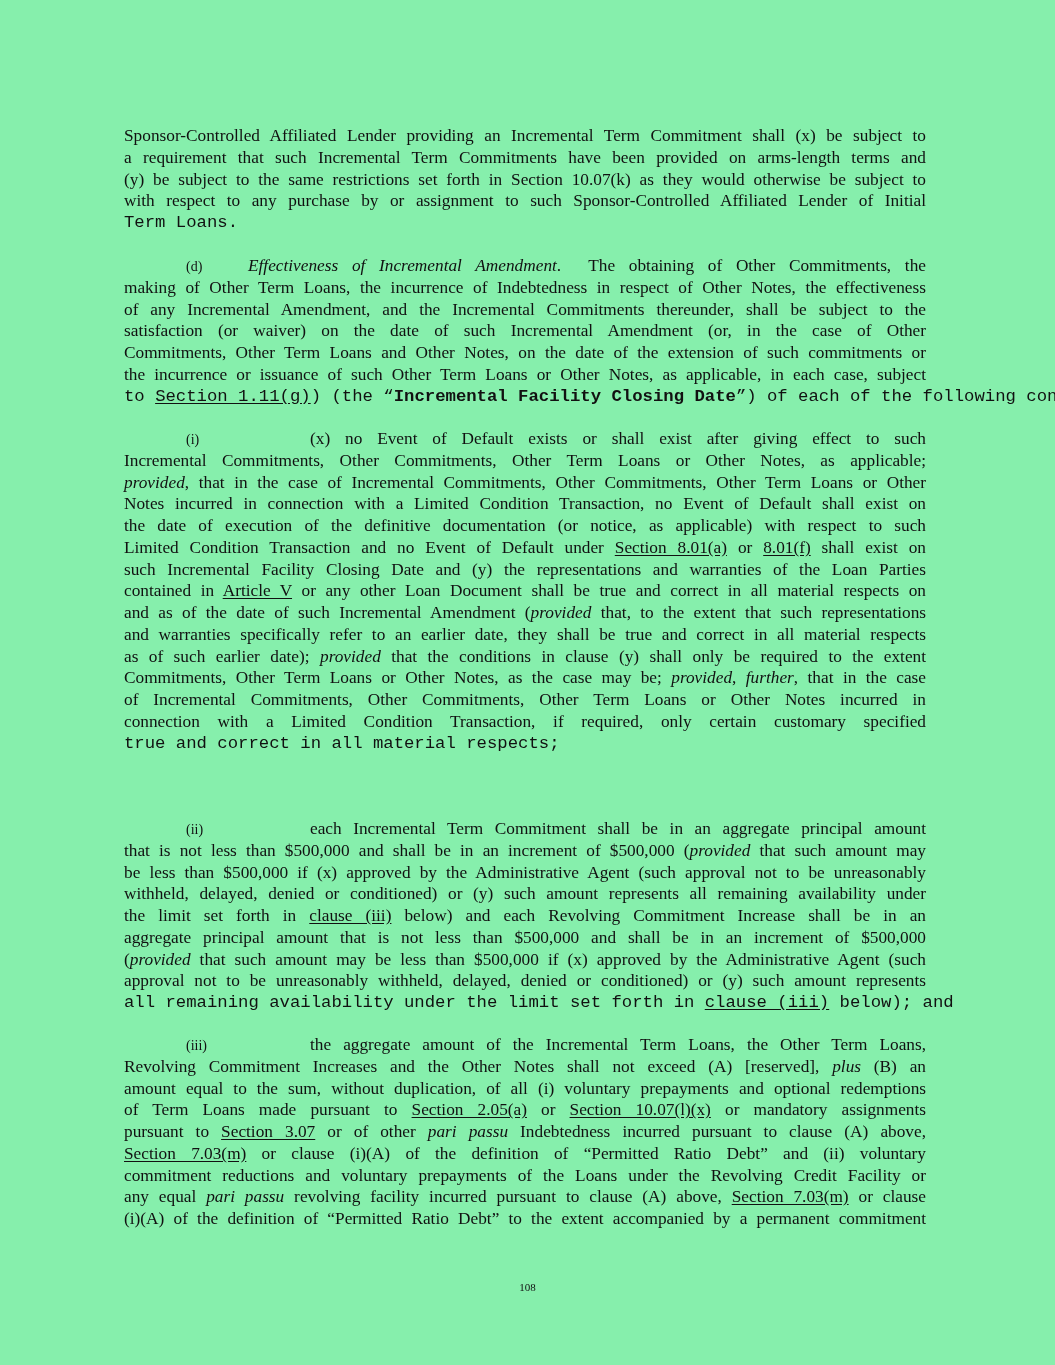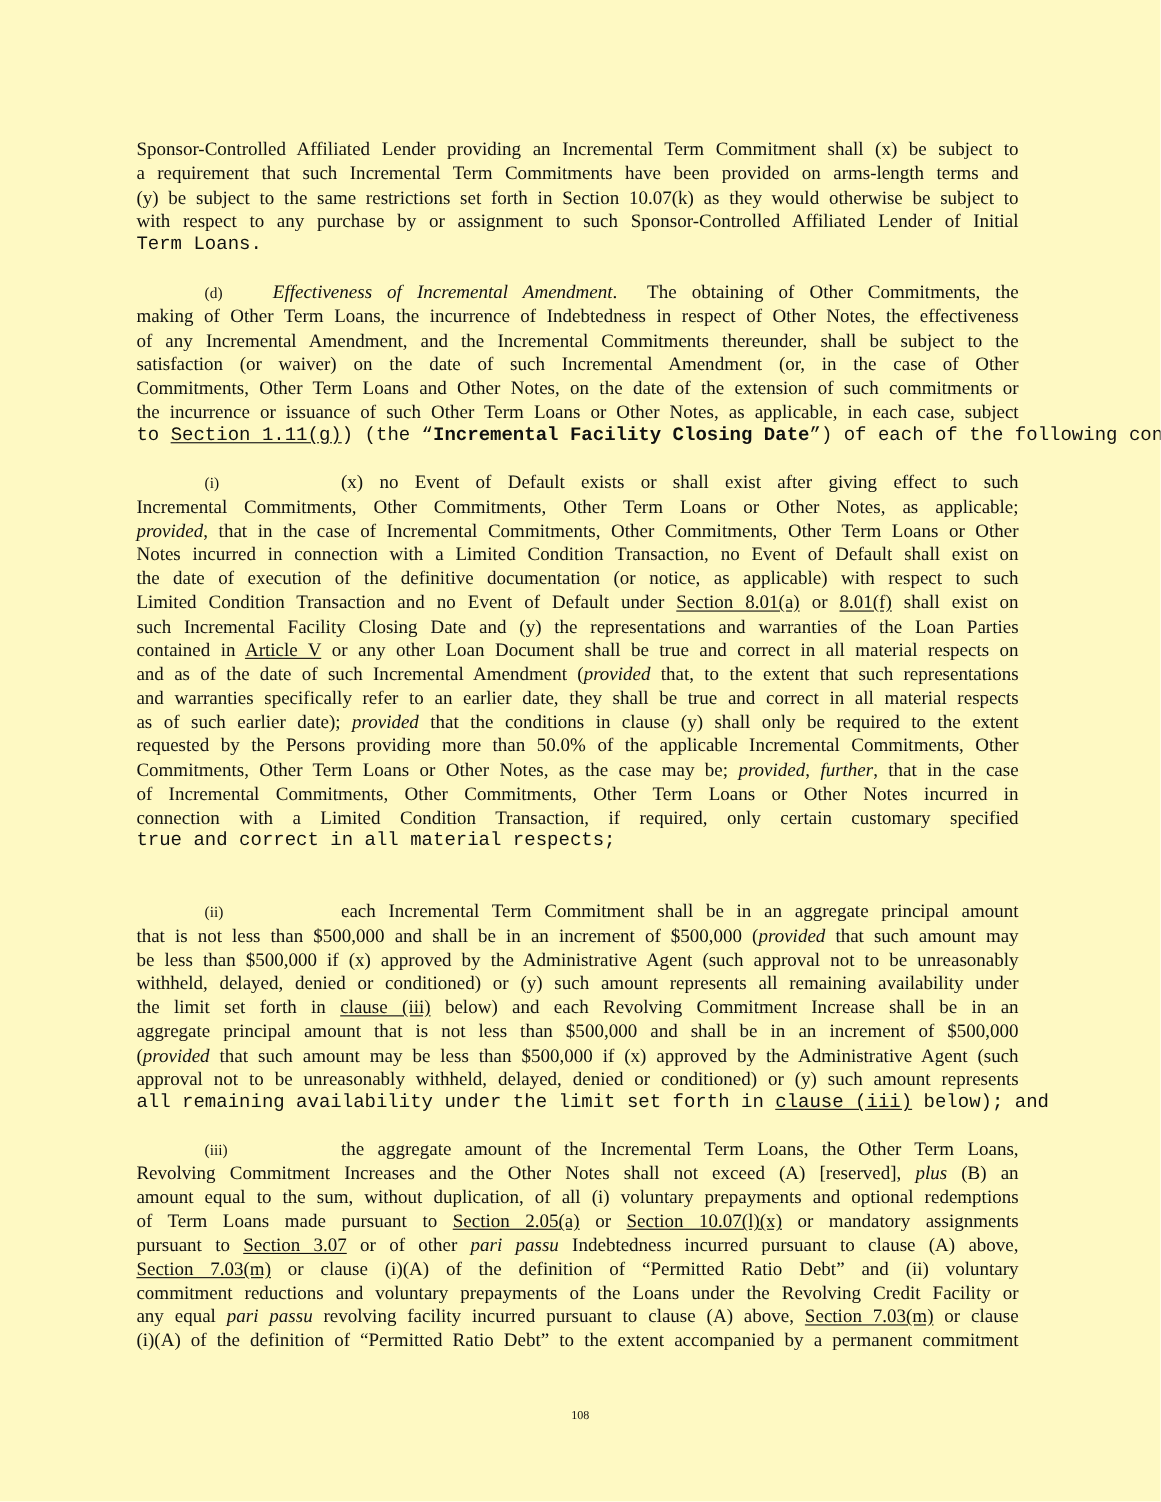--- a/index.html
+++ b/index.html
@@ -1,17 +1,17 @@
 <!DOCTYPE html>
 <html><head>
 <meta charset="utf-8">
 <style>
   html, body { margin: 0; padding: 0; background: #ffffff; }
   body { width: 1055px; height: 1365px; position: relative; overflow: hidden; }
-  .page { position: absolute; left: 0; top: 0; width: 1055px; height: 1365px; background: #fef9c3; }
+  .page { position: absolute; left: 0; top: 0; width: 1055px; height: 1365px; background: #86efac; }
   .para {
     position: absolute; left: 124px; width: 802px;
     font-family: "Liberation Serif", serif; font-size: 17.3px; line-height: 21.75px;
     color: #111111; text-align: justify; text-align-last: left; margin: 0;
   }
   .line { display: block; white-space: nowrap; text-align: justify; text-align-last: justify; height: 21.75px; }
   .line.last { text-align-last: left; font-family: Liberation Mono, monospace; }
   .u { text-decoration: underline; text-underline-offset: 2px; }
   .i { font-style: italic; }
   .b { font-weight: bold; }
@@ -49,21 +49,20 @@
     <span class="line">Incremental Commitments, Other Commitments, Other Term Loans or Other Notes, as applicable;</span>
     <span class="line"><span class="i" style="white-space: pre;">provided</span><span style="white-space: pre;">, that in the case of Incremental Commitments, Other Commitments, Other Term Loans or Other</span></span>
     <span class="line">Notes incurred in connection with a Limited Condition Transaction, no Event of Default shall exist on</span>
     <span class="line">the date of execution of the definitive documentation (or notice, as applicable) with respect to such</span>
     <span class="line"><span style="white-space: pre;">Limited Condition Transaction and no Event of Default under </span><span class="u" style="white-space: pre;">Section 8.01(a)</span><span style="white-space: pre;"> or </span><span class="u" style="white-space: pre;">8.01(f)</span><span style="white-space: pre;"> shall exist on</span></span>
     <span class="line">such Incremental Facility Closing Date and (y) the representations and warranties of the Loan Parties</span>
     <span class="line"><span style="white-space: pre;">contained in </span><span class="u" style="white-space: pre;">Article V</span><span style="white-space: pre;"> or any other Loan Document shall be true and correct in all material respects on</span></span>
     <span class="line"><span style="white-space: pre;">and as of the date of such Incremental Amendment (</span><span class="i" style="white-space: pre;">provided</span><span style="white-space: pre;"> that, to the extent that such representations</span></span>
     <span class="line">and warranties specifically refer to an earlier date, they shall be true and correct in all material respects</span>
     <span class="line"><span style="white-space: pre;">as of such earlier date); </span><span class="i" style="white-space: pre;">provided</span><span style="white-space: pre;"> that the conditions in clause (y) shall only be required to the extent</span></span>
-    <span class="line">requested by the Persons providing more than 50.0% of the applicable Incremental Commitments, Other</span>
     <span class="line"><span style="white-space: pre;">Commitments, Other Term Loans or Other Notes, as the case may be; </span><span class="i" style="white-space: pre;">provided</span><span style="white-space: pre;">, </span><span class="i" style="white-space: pre;">further</span><span style="white-space: pre;">, that in the case</span></span>
     <span class="line">of Incremental Commitments, Other Commitments, Other Term Loans or Other Notes incurred in</span>
     <span class="line">connection with a Limited Condition Transaction, if required, only certain customary specified</span>
     <span class="line last">true and correct in all material respects;</span>
   </div>
 
   <div class="para" style="top:818px;">
     <span class="line"><span style="display: inline-block; width: 62px; white-space: pre;"></span><span class="lbl" style="width: 124px; white-space: pre;">(ii)</span><span style="white-space: pre; margin-top: 47px;">each Incremental Term Commitment shall be in an aggregate principal amount</span></span>
     <span class="line"><span style="white-space: pre;">that is not less than $500,000 and shall be in an increment of $500,000 (</span><span class="i" style="white-space: pre;">provided</span><span style="white-space: pre;"> that such amount may</span></span>
     <span class="line">be less than $500,000 if (x) approved by the Administrative Agent (such approval not to be unreasonably</span>

